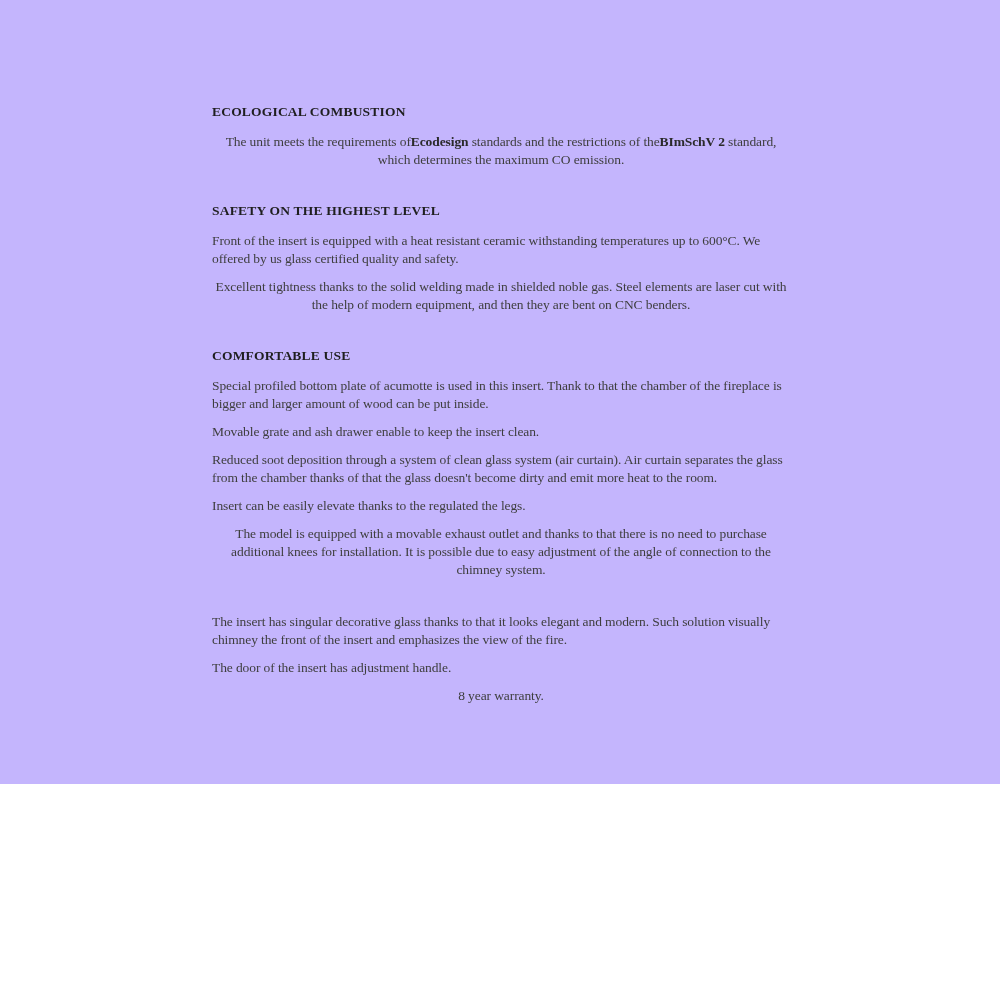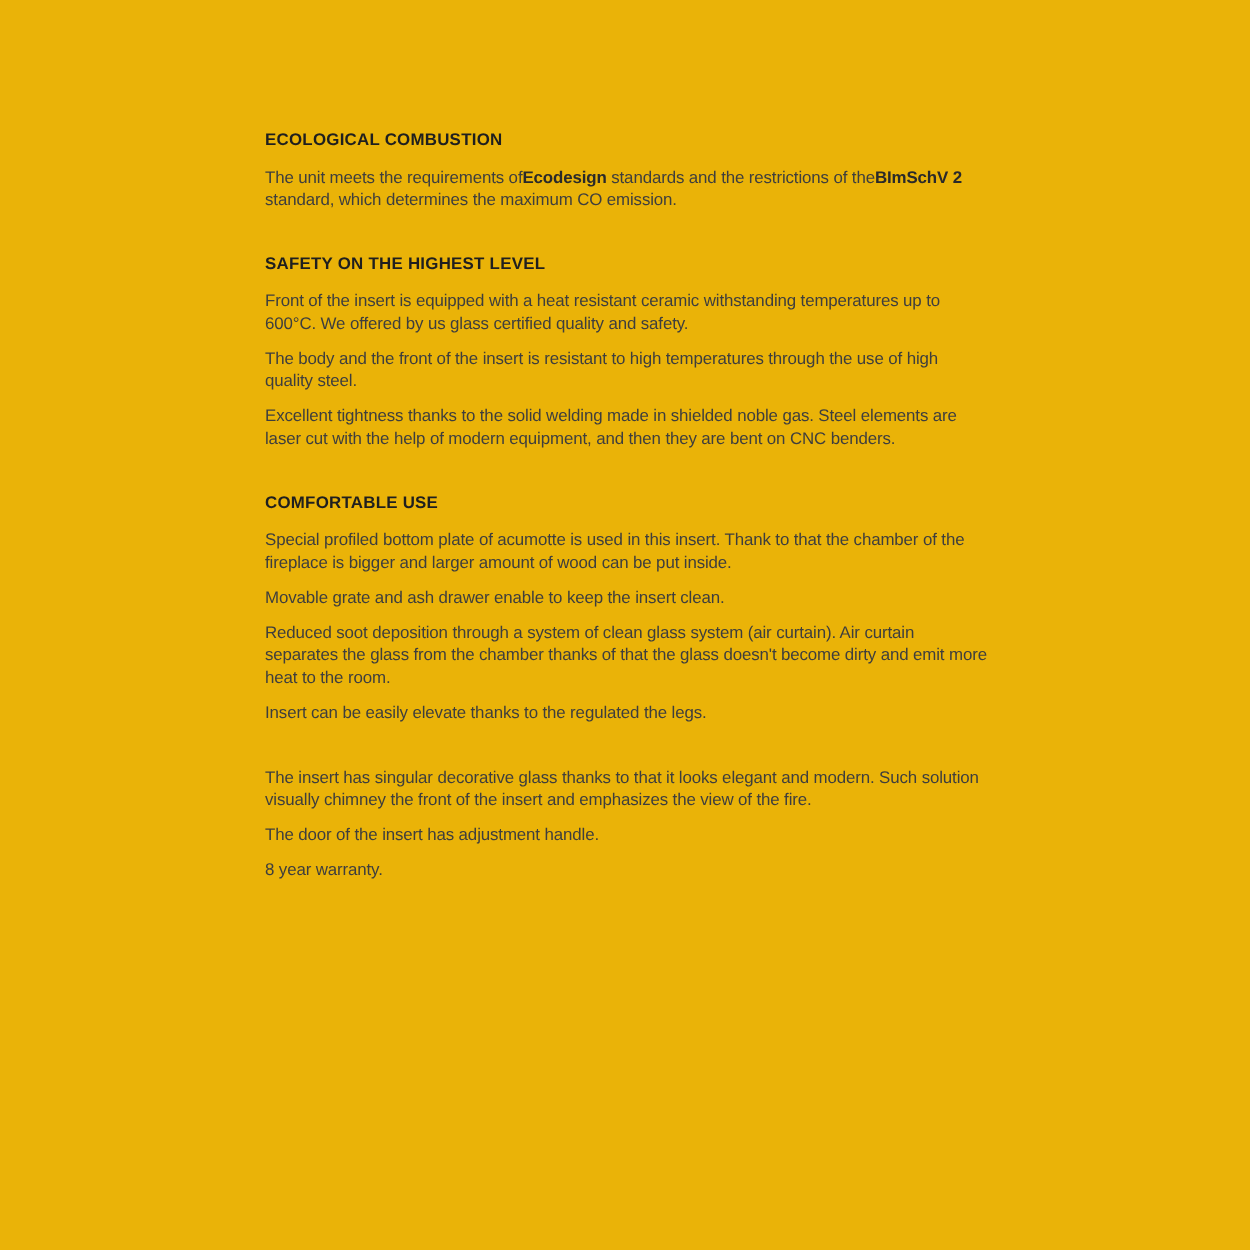--- a/index.html
+++ b/index.html
@@ -3,24 +3,24 @@
 <meta charset="utf-8">
 <style>
   html, body {
     margin: 0;
     padding: 0;
     background: #ffffff;
   }
   .page {
     position: relative;
     width: 1000px;
-    height: 1000px;
-    background: #eab308;
+    height: 784px;
+    background: #c4b5fd;
     overflow: hidden;
-    font-family: Liberation Sans, sans-serif;
+    font-family: Liberation Serif, serif;
   }
   .content {
     position: absolute;
     left: 212px;
     top: 104px;
     width: 578px;
   }
   .section {
     margin: 0 0 34px 0;
   }
@@ -35,47 +35,48 @@
   }
   .paragraph {
     margin: 0 0 10px 0;
     font-size: 13.5px;
     line-height: 18px;
     letter-spacing: -0.1px;
     color: #3e3e3e;
   }
   .paragraph:last-child {
     margin-bottom: 0;
+    text-align: center;
   }
   .paragraph b {
     font-weight: bold;
     color: #2a2a2a;
   }
 </style>
 </head>
 <body>
 
 <div class="page">
   <div class="content">
       <div class="section">
         <h3 class="section-heading">ECOLOGICAL COMBUSTION</h3>
         <p class="paragraph">The unit meets the requirements of<b>Ecodesign</b> standards and the restrictions of the<b>BImSchV 2</b> standard, which determines the maximum CO emission.</p>
       </div>
       <div class="section">
         <h3 class="section-heading">SAFETY ON THE HIGHEST LEVEL</h3>
         <p class="paragraph">Front of the insert is equipped with a heat resistant ceramic withstanding temperatures up to 600°C. We offered by us glass certified quality and safety.</p>
-        <p class="paragraph">The body and the front of the insert is resistant to high temperatures through the use of high quality steel.</p>
         <p class="paragraph">Excellent tightness thanks to the solid welding made in shielded noble gas. Steel elements are laser cut with the help of modern equipment, and then they are bent on CNC benders.</p>
       </div>
       <div class="section">
         <h3 class="section-heading">COMFORTABLE USE</h3>
         <p class="paragraph">Special profiled bottom plate of acumotte is used in this insert. Thank to that the chamber of the fireplace is bigger and larger amount of wood can be put inside.</p>
         <p class="paragraph">Movable grate and ash drawer enable to keep the insert clean.</p>
         <p class="paragraph">Reduced soot deposition through a system of clean glass system (air curtain). Air curtain separates the glass from the chamber thanks of that the glass doesn't become dirty and emit more heat to the room.</p>
         <p class="paragraph">Insert can be easily elevate thanks to the regulated the legs.</p>
+        <p class="paragraph">The model is equipped with a movable exhaust outlet and thanks to that there is no need to purchase additional knees for installation. It is possible due to easy adjustment of the angle of connection to the chimney system.</p>
       </div>
       <div class="section">
         <p class="paragraph">The insert has singular decorative glass thanks to that it looks elegant and modern. Such solution visually chimney the front of the insert and emphasizes the view of the fire.</p>
         <p class="paragraph">The door of the insert has adjustment handle.</p>
         <p class="paragraph">8 year warranty.</p>
       </div>
     </div>
 </div>
 
 </body></html>

